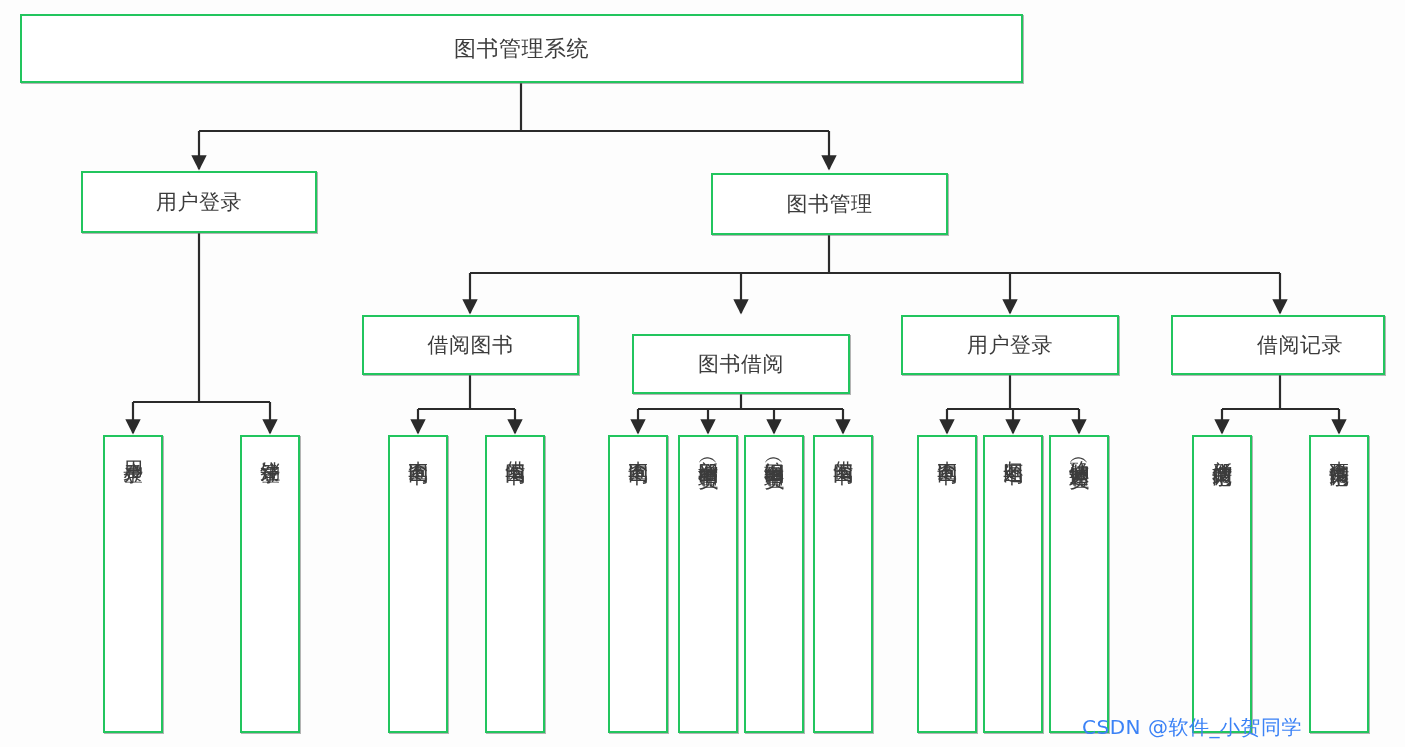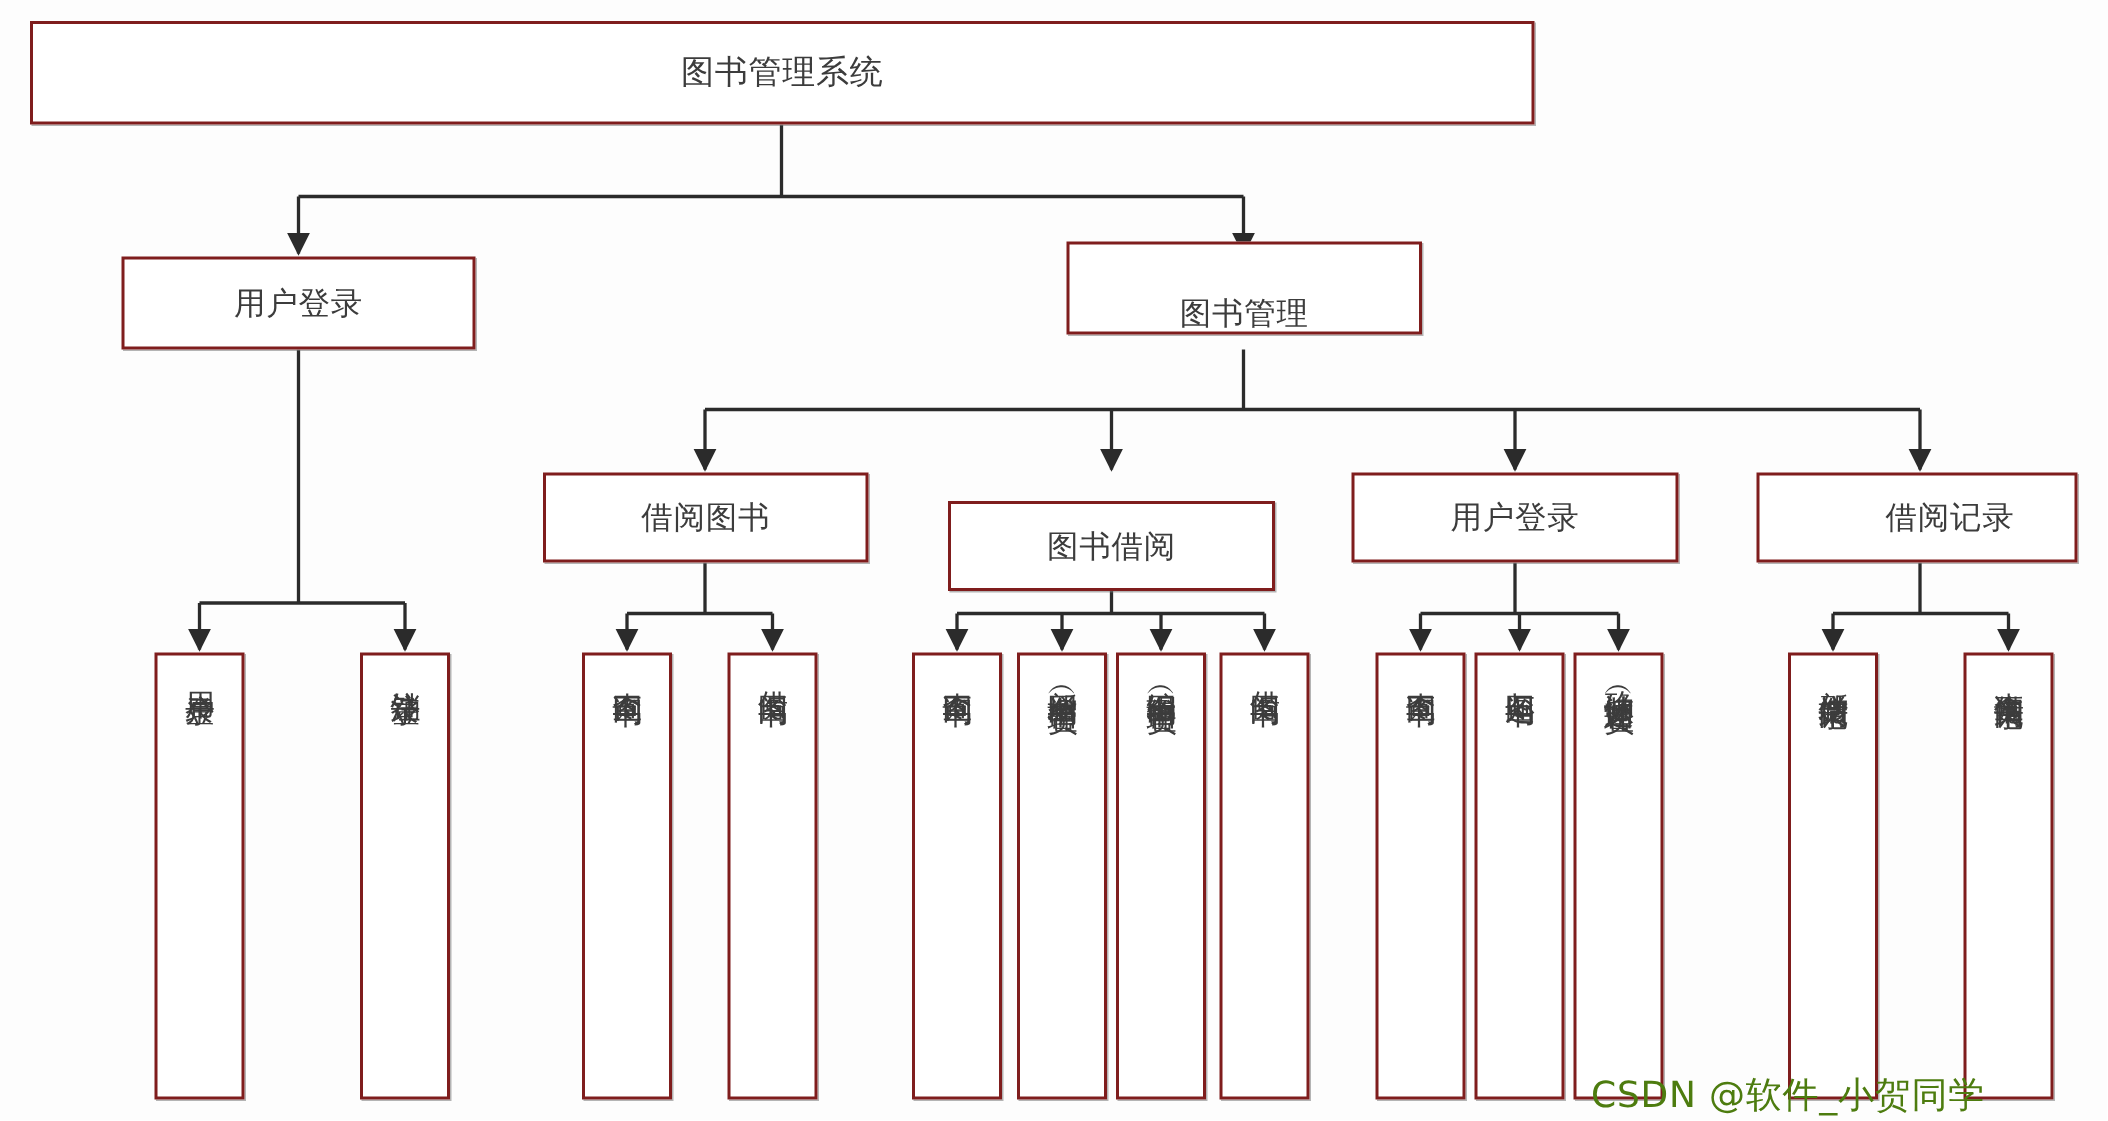--- a/index.html
+++ b/index.html
@@ -23,21 +23,21 @@
     left: 0;
     top: 0;
     width: 1405px;
     height: 747px;
     pointer-events: none;
   }
   .node {
     position: absolute;
     box-sizing: border-box;
     background: #ffffff;
-    border: 2px solid #7f1d1d;
+    border: 2px solid #22c55e;
     display: flex;
     align-items: center;
     justify-content: center;
     box-shadow: 1px 1px 0 rgba(120,120,120,0.55);
   }
   .node .label {
     color: #3c3c3c;
     font-size: 21px;
     line-height: 1.16;
     letter-spacing: 0.5px;
@@ -55,22 +55,22 @@
   .node.vertical .label {
     writing-mode: vertical-rl;
     text-orientation: upright;
     font-size: 20px;
     line-height: 1.18;
     letter-spacing: 1.5px;
   }
   .node.root .label { font-size: 22px; }
   .watermark {
     position: absolute;
-    color: #4d7c0f;
-    font-size: 24px;
+    color: #3b82f6;
+    font-size: 20px;
     letter-spacing: 0.5px;
     white-space: pre;
     user-select: none;
   }
 </style>
 </head>
 <body>
 
 <div id="diagram">
 
@@ -117,21 +117,21 @@
       </g>
   </svg>
 
   <div id="nodes-layer">
       <div class="node horizontal root" style="left: 20px; top: 14px; width: 1003px; height: 69px;">
         <span class="label">图书管理系统</span>
       </div>
       <div class="node horizontal" style="left: 81px; top: 171px; width: 236px; height: 62px;">
         <span class="label">用户登录</span>
       </div>
-      <div class="node horizontal" style="left: 711px; top: 161px; width: 237px; height: 62px; align-items: flex-end;">
+      <div class="node horizontal" style="left: 711px; top: 173px; width: 237px; height: 62px;">
         <span class="label">图书管理</span>
       </div>
       <div class="node horizontal" style="left: 362px; top: 315px; width: 217px; height: 60px;">
         <span class="label">借阅图书</span>
       </div>
       <div class="node horizontal" style="left: 632px; top: 334px; width: 218px; height: 60px;">
         <span class="label">图书借阅</span>
       </div>
       <div class="node horizontal" style="left: 901px; top: 315px; width: 218px; height: 60px;">
         <span class="label">用户登录</span>

